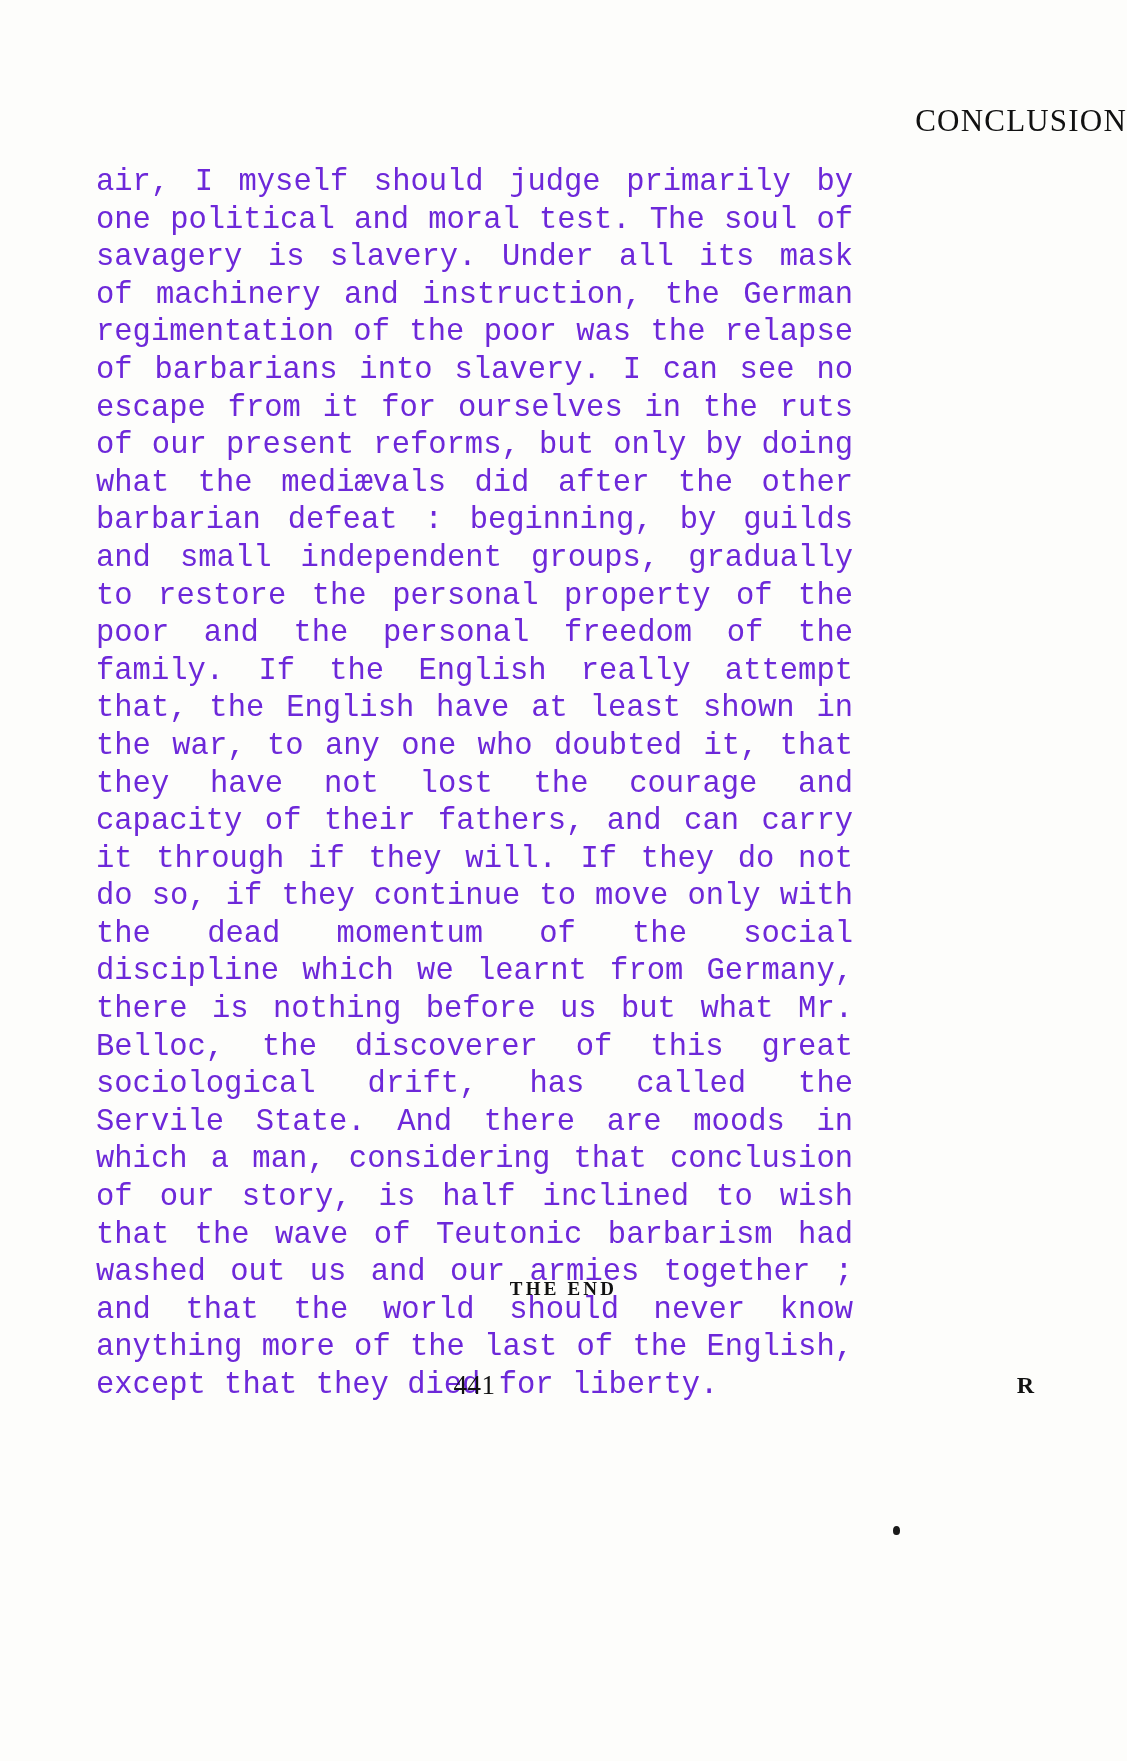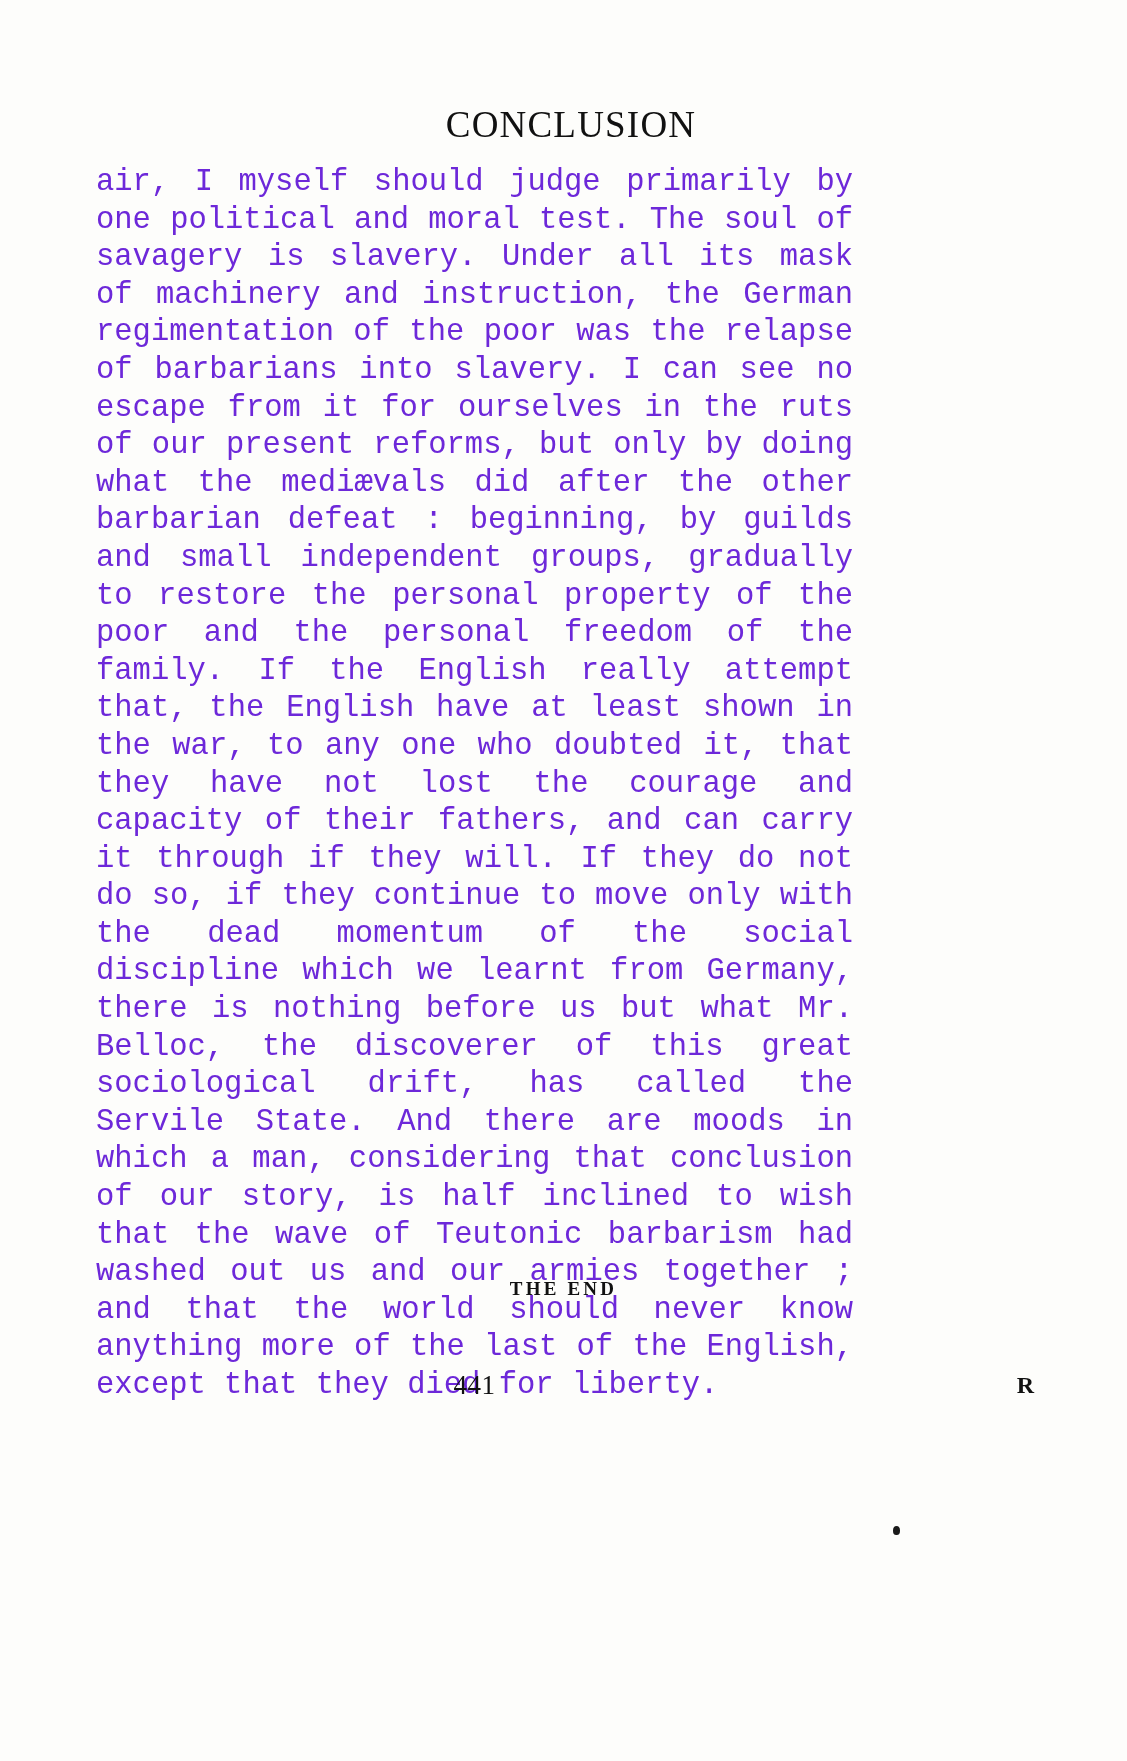--- a/index.html
+++ b/index.html
@@ -21,22 +21,22 @@
     top: 0;
     width: 1127px;
     height: 1761px;
     background: #fdfdfb;
   }
   .running-head {
     position: absolute;
     left: 0;
     right: 0;
     top: 103px;
-    text-align: center;
-    font-size: 37px;
+    text-align: right;
+    font-size: 31px;
     letter-spacing: 1.2px;
     font-family: "Liberation Serif", serif;
     color: #111;
     padding-left: 15px;
   }
   .body-block {
     position: absolute;
     left: 92px;
     top: 160px;
     width: 765px;

